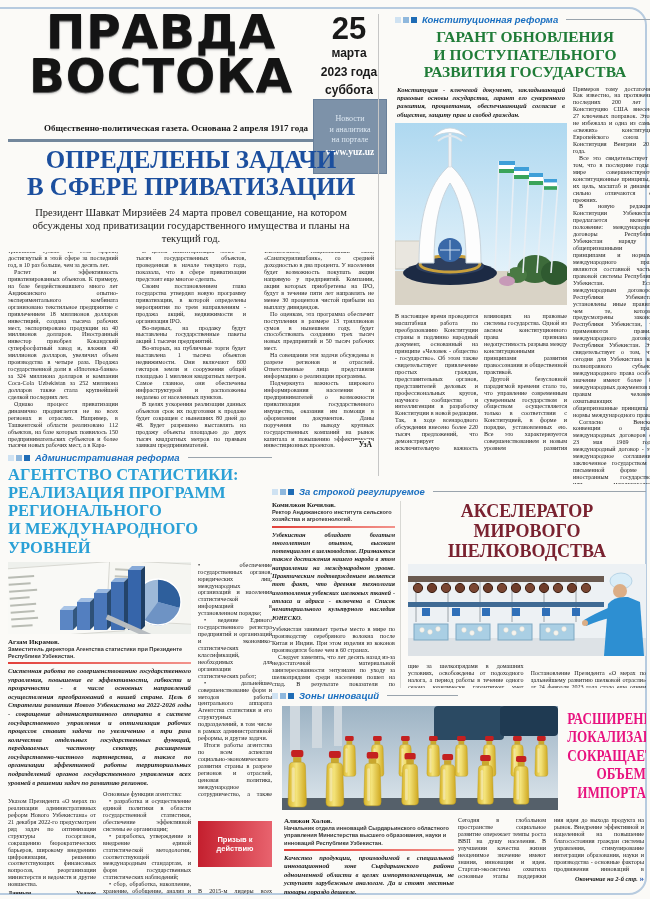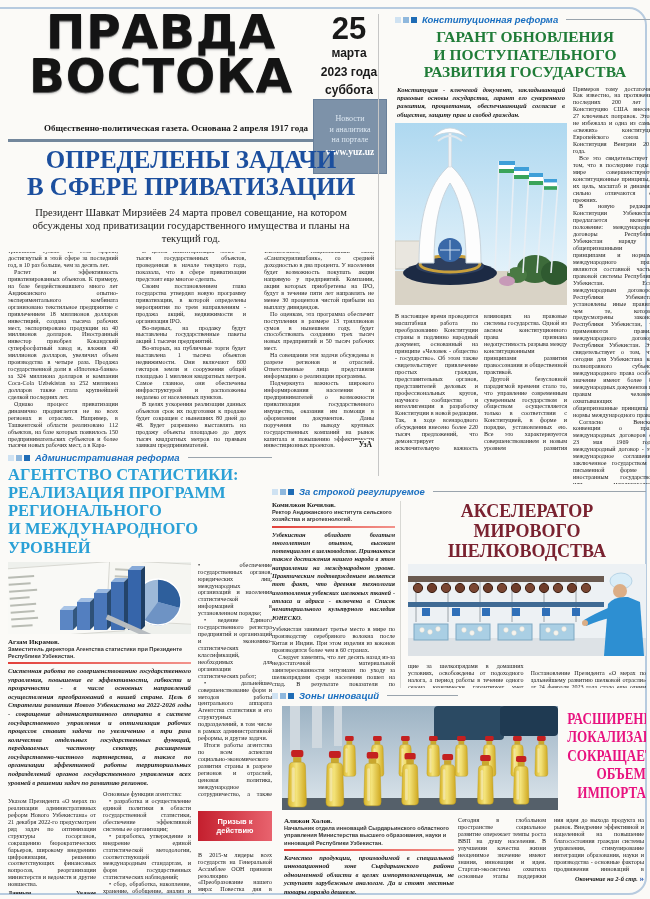--- a/index.html
+++ b/index.html
@@ -66,21 +66,21 @@
   .a-body{display:flex;gap:7px;margin-top:5px;}
   .a-left{width:183px;}
   .a-photo{width:183px;height:72px;}
   .a-two{display:flex;gap:7px;margin-top:4px;height:152px;overflow:hidden;}
   .a-two .bcol{flex:1;}
   .bold-para{font-weight:bold;display:block;margin-top:2px;}
   .a-right{width:74px;position:relative;}
   .a-right .bcol.top{height:238px;}
   .a-right .bcol.after{height:90px;}
   .banner{background:linear-gradient(90deg,#c41f2e,#e8636e);color:#fff;font-family:"Liberation Sans",sans-serif;
-          font-weight:bold;font-size:7.5px;text-align:center;padding:6px 1px;margin:11px 0;}
+          font-weight:bold;font-size:7.5px;text-align:center;padding:14px 1px;margin:21px 0;}
 
   
   .decree{left:272px;top:486px;width:374px;height:202px;overflow:hidden;}
   .d-body{display:flex;gap:7px;margin-top:4px;}
   .d-left{width:124px;border-right:1px solid #d8d8d4;padding-right:5px;}
   .d-lede{font-style:italic;font-weight:bold;font-size:6.3px;line-height:1.32;text-align:justify;margin-top:3px;}
   .d-left .bcol{margin-top:4px;height:92px;}
   .d-right{width:238px;}
   .d-headline{font-weight:bold;font-size:18px;line-height:1.12;color:#7a2230;text-align:center;}
   .d-photo{width:238px;height:92px;margin-top:3px;}

